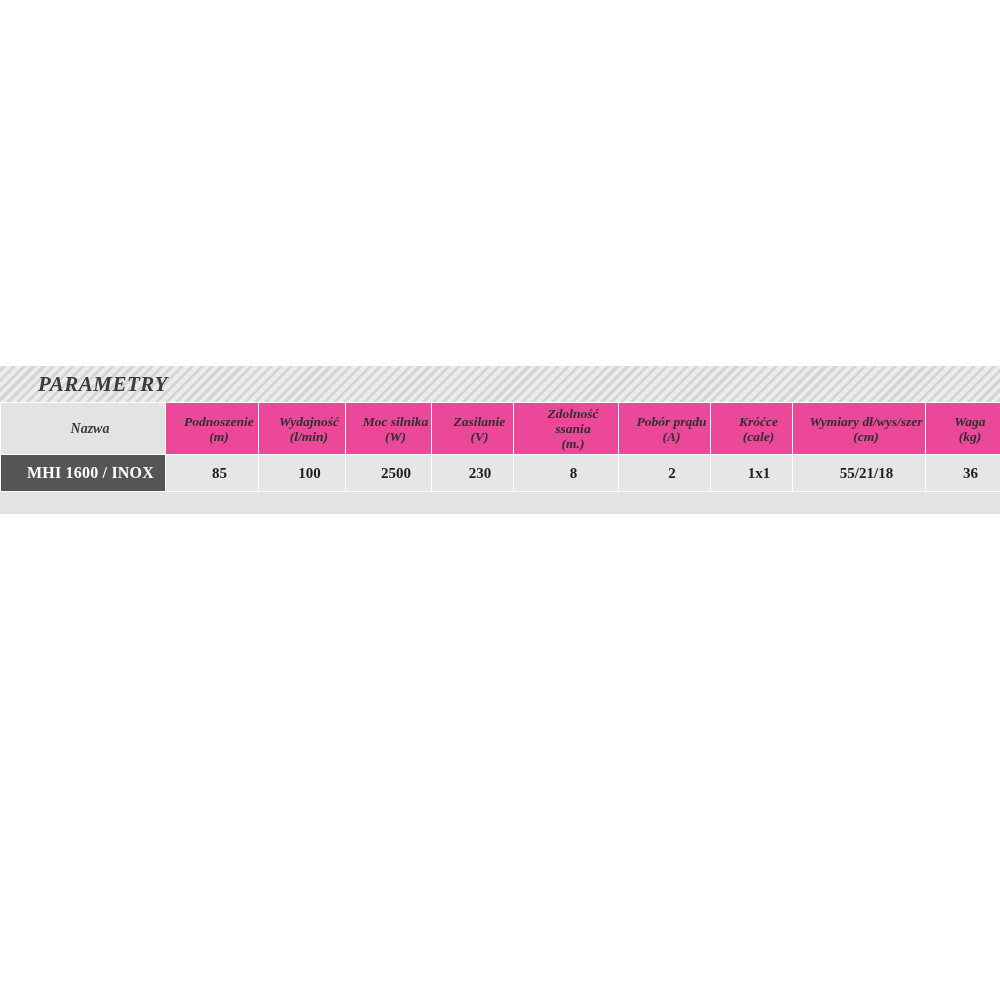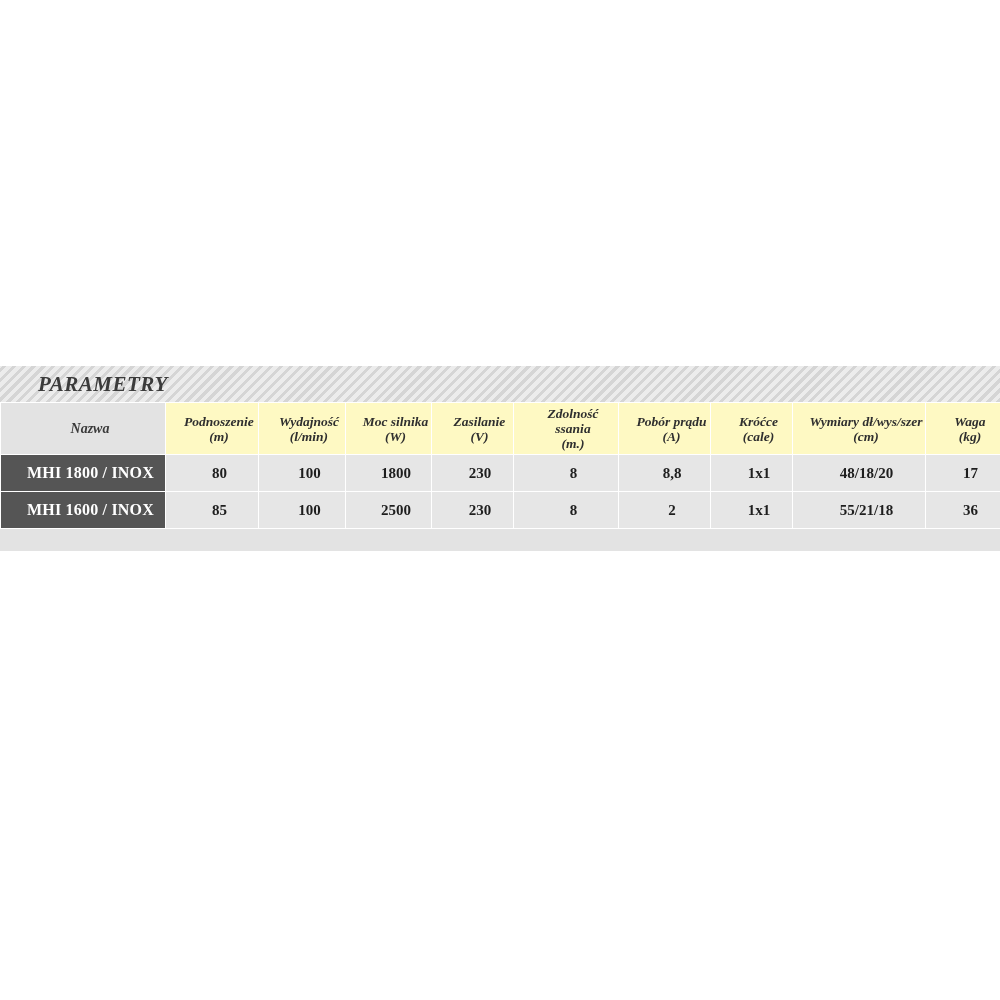--- a/index.html
+++ b/index.html
@@ -67,21 +67,21 @@
 
   table.params th, table.params td {
     border: 1px solid #ffffff;
     text-align: center;
     vertical-align: middle;
     padding-left: 16px;
   }
 
   
   thead th {
-    background: #fef9c3;
+    background: #ec4899;
     color: #2f2f2f;
     font-family: "Liberation Serif", serif;
     font-style: italic;
     font-weight: bold;
     font-size: 13.5px;
     line-height: 15px;
     height: 38px;
     padding: 3px 2px;
   }
   thead th.corner {
@@ -191,32 +191,20 @@
             <div>(cm)</div>
           </th>
           <th>
             <div>Waga</div>
             <div>(kg)</div>
           </th>
         </tr>
       </thead>
       <tbody>
         <tr class="odd">
-          <td class="namecell">MHI 1800 / INOX</td>
-          <td class="datacell">80</td>
-          <td class="datacell">100</td>
-          <td class="datacell">1800</td>
-          <td class="datacell">230</td>
-          <td class="datacell">8</td>
-          <td class="datacell">8,8</td>
-          <td class="datacell">1x1</td>
-          <td class="datacell">48/18/20</td>
-          <td class="datacell">17</td>
-        </tr>
-        <tr class="odd">
           <td class="namecell">MHI 1600 / INOX</td>
           <td class="datacell">85</td>
           <td class="datacell">100</td>
           <td class="datacell">2500</td>
           <td class="datacell">230</td>
           <td class="datacell">8</td>
           <td class="datacell">2</td>
           <td class="datacell">1x1</td>
           <td class="datacell">55/21/18</td>
           <td class="datacell">36</td>

